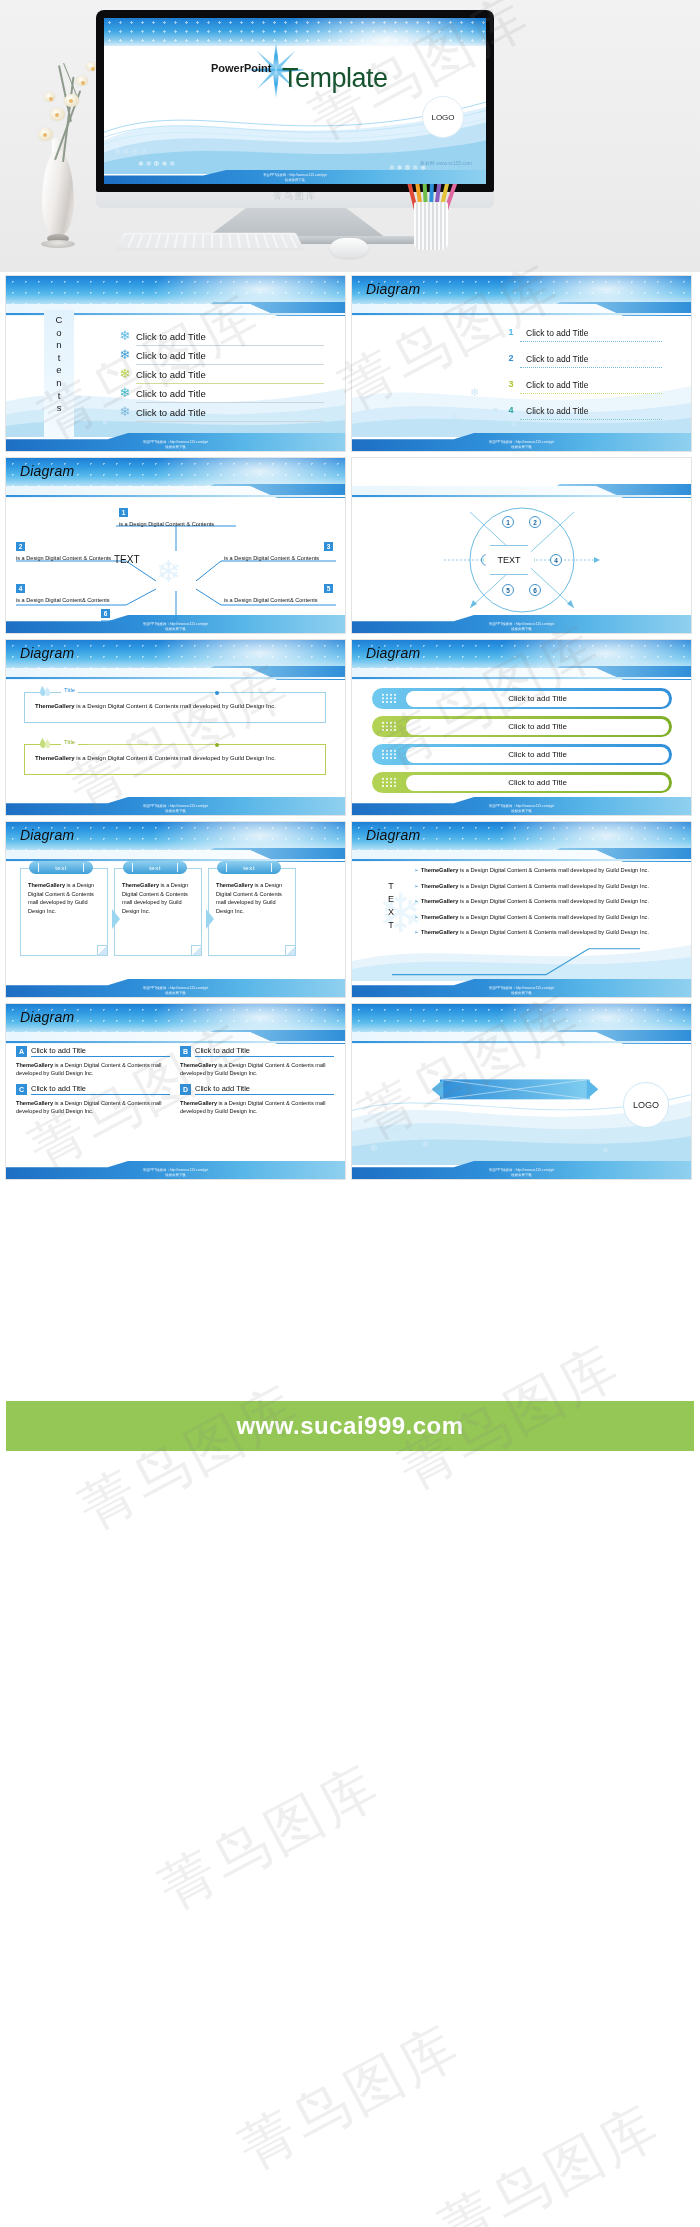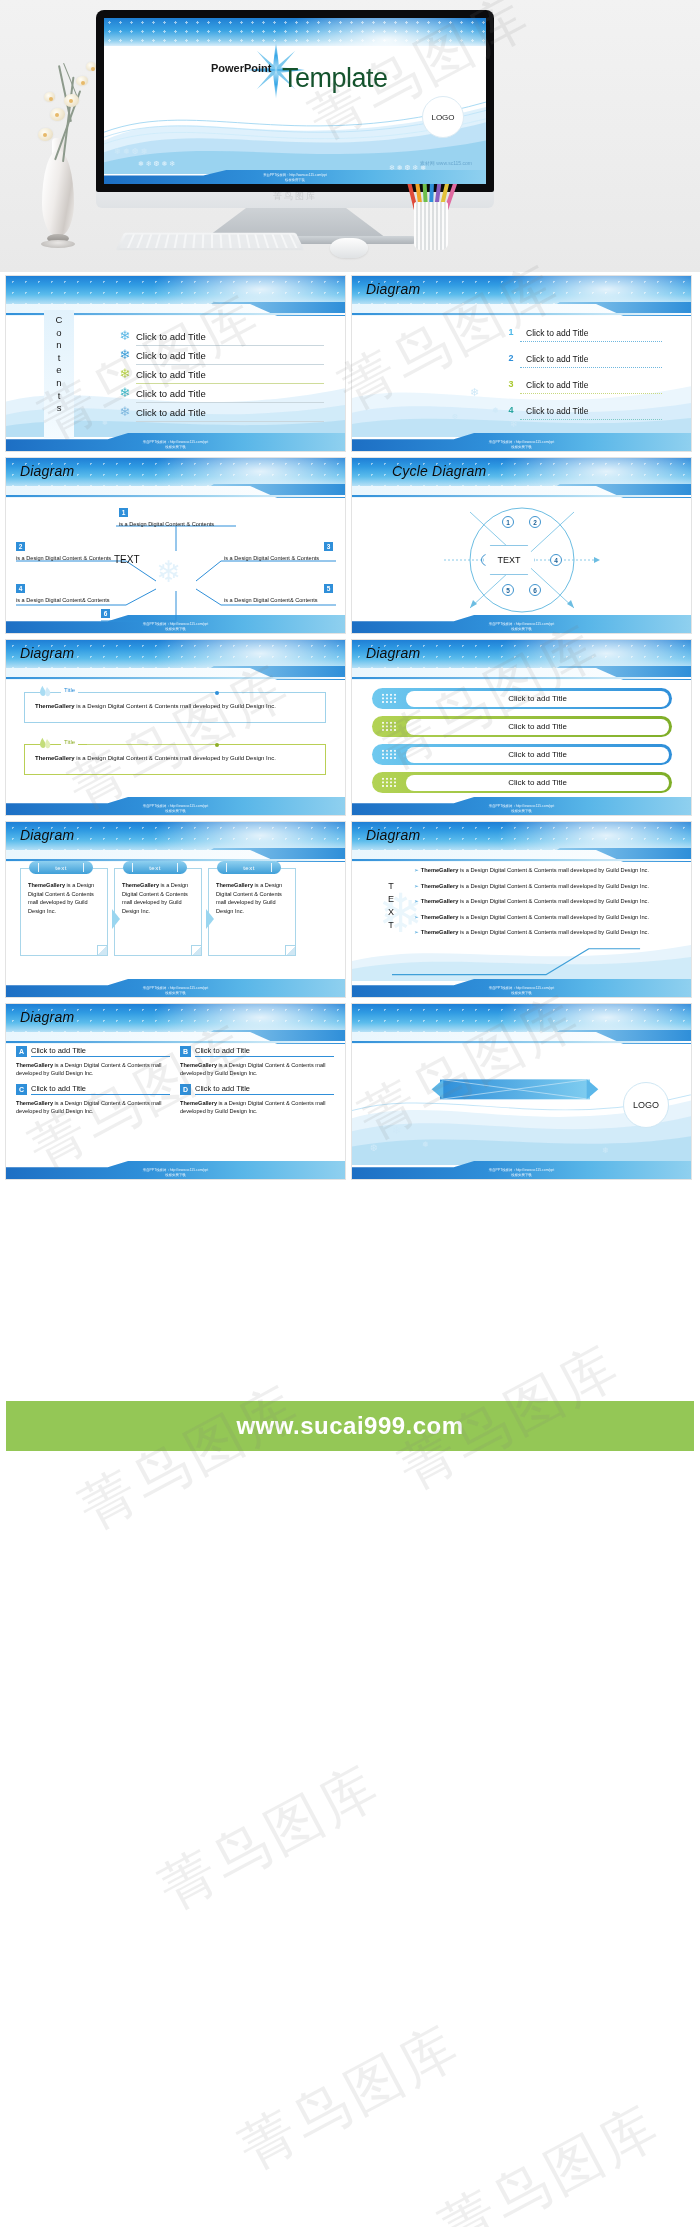--- a/index.html
+++ b/index.html
@@ -470,25 +470,20 @@
         </div>
 
         <div class="s-bottom"></div>
         <div class="s-bottom-txt">
           <div>来自PPT模板网：http://www.sc115.com/ppt</div>
           <div>模板免费下载</div>
         </div>
       </div>
 
       <div class="slide">
-        <div class="s-top">
-            <div class="specks"></div>
-            <div class="sheen"></div>
-          <div class="s-title cycle">Cycle  Diagram</div>
-        </div>
         <div class="s-ribbon-tab"></div>
           <div class="s-ribbon"></div>
           <div class="s-ribbon-line"></div>
 
         <div class="cyc">
           <svg viewBox="0 0 339 140" style="position:absolute;left:0;top:34px;width:339px;height:140px;">
             <circle cx="170" cy="68" r="52" fill="none" stroke="#6cbde2" stroke-width="1"></circle>
             <line x1="118" y1="20" x2="222" y2="116" stroke="#6cbde2" stroke-width=".8"></line>
             <line x1="222" y1="20" x2="118" y2="116" stroke="#6cbde2" stroke-width=".8"></line>
             <line x1="92" y1="68" x2="248" y2="68" stroke="#6cbde2" stroke-width=".8" stroke-dasharray="2 2"></line>

